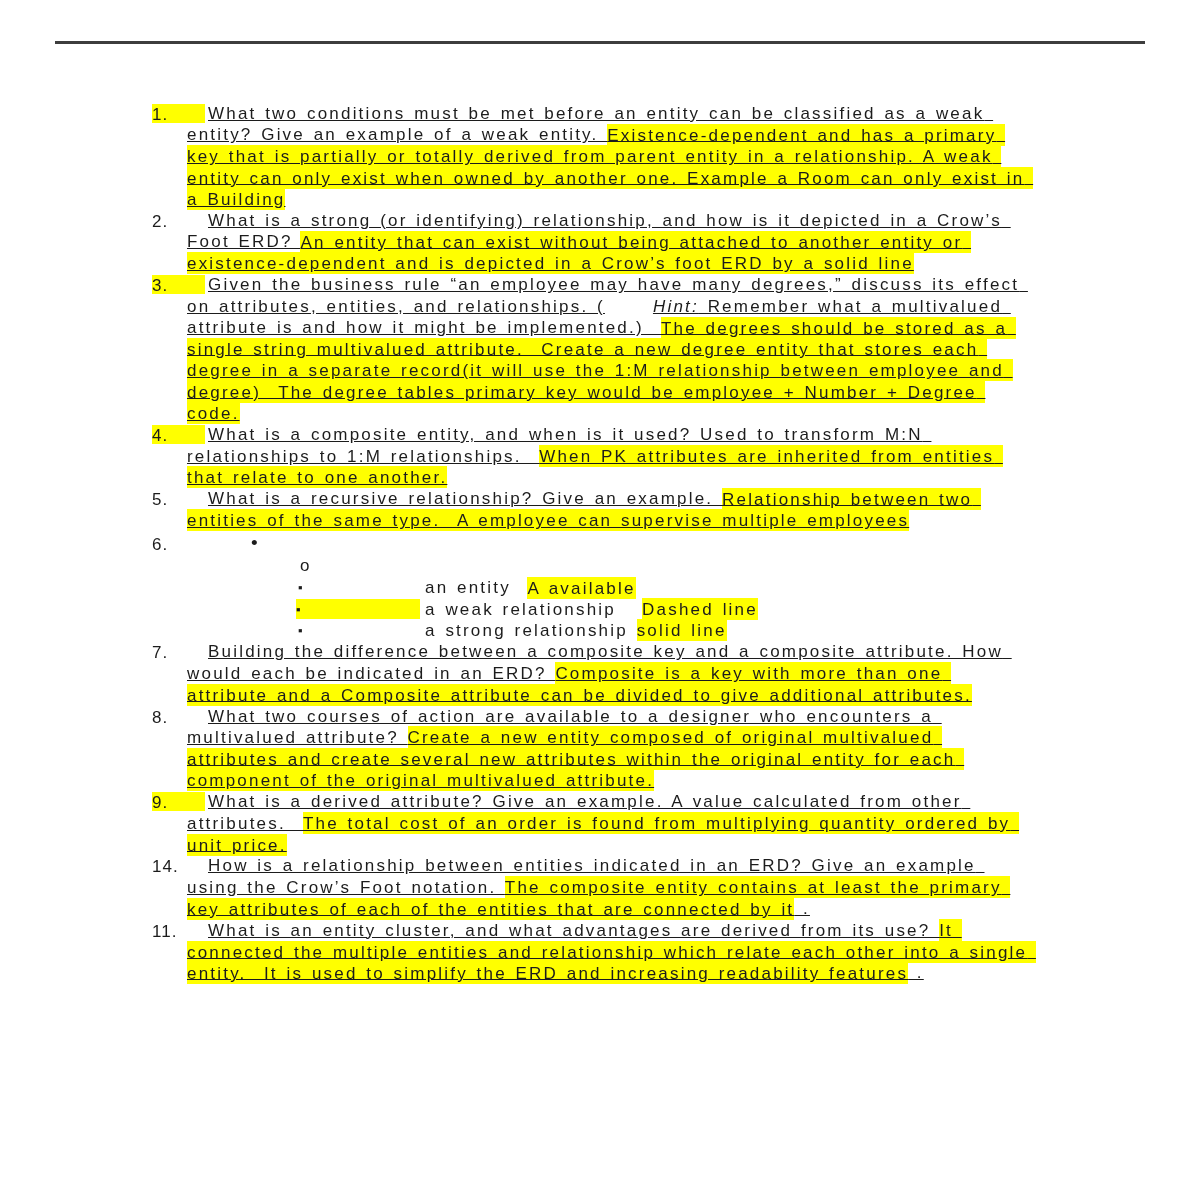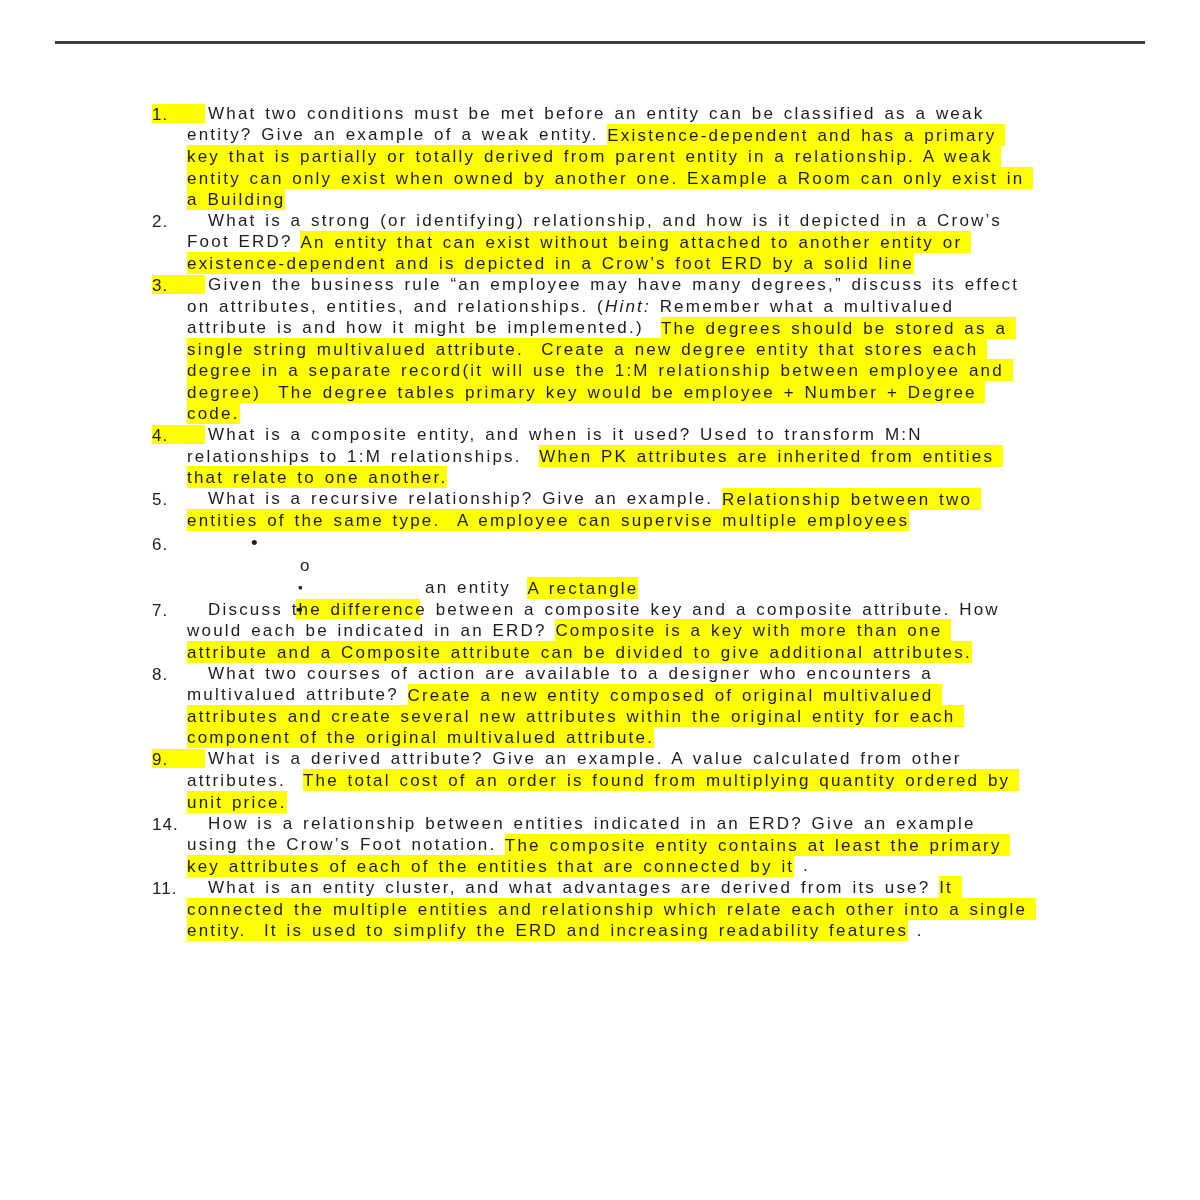--- a/index.html
+++ b/index.html
@@ -46,28 +46,29 @@
   }
   .num.hl {
     background: var(--hl-color, #ffff00);
     width: 53px;
     height: 19px;
   }
   .body {
     display: block;
     text-indent: 21px;
     white-space: pre-wrap;
+    text-decoration: underline;
   }
   .seg.hl {
     background: var(--hl-color, #ffff00);
     padding: 1.5px 0;
     -webkit-box-decoration-break: clone;
     box-decoration-break: clone;
   }
-  .seg.it { font-style: italic; }
+  .seg.it { font-style: italic; margin-left: 48px; }
   .bullet-row {
     position: relative;
     height: 22px;
     text-indent: 0;
     margin-top: 2px;
   }
   .bullet-dot {
     position: absolute;
     left: 64px;
     top: -1px;
@@ -131,28 +132,28 @@
         <span class="body"><span class="seg">What is a recursive relationship? Give an example. </span><span class="seg hl">Relationship between two entities of the same type.  A employee can supervise multiple employees</span></span>
       </div>
       <div class="item">
         <span class="num">6.</span>
         <div class="bullet-row">
           <span class="bullet-dot">•</span>
         </div>
         <div class="circle-row">
           <span class="circle-o">o</span>
         </div>
-        <div class="sub"><span class="sq">▪</span><span class="subbody"><span class="seg">an entity  </span><span class="seg hl">A rectangle</span></span></div>
+        <div class="sub"><span class="sq">▪</span><span class="subbody"><span class="seg">an entity  </span><span class="seg hl">A available</span></span></div>
         <div class="sub"><span class="sq">▪</span></div>
-        <div class="sub"><span class="sq hl">▪</span></div>
-        <div class="sub"><span class="sq">▪</span></div>
+        <div class="sub"><span class="sq hl">▪</span><span class="subbody"><span class="seg">a weak relationship   </span><span class="seg hl">Dashed line</span></span></div>
+        <div class="sub"><span class="sq">▪</span><span class="subbody"><span class="seg">a strong relationship </span><span class="seg hl">solid line</span></span></div>
       </div>
       <div class="item">
         <span class="num">7.</span>
-        <span class="body"><span class="seg">Discuss the difference between a composite key and a composite attribute. How would each be indicated in an ERD? </span><span class="seg hl">Composite is a key with more than one attribute and a Composite attribute can be divided to give additional attributes.</span></span>
+        <span class="body"><span class="seg">Building the difference between a composite key and a composite attribute. How would each be indicated in an ERD? </span><span class="seg hl">Composite is a key with more than one attribute and a Composite attribute can be divided to give additional attributes.</span></span>
       </div>
       <div class="item">
         <span class="num">8.</span>
         <span class="body"><span class="seg">What two courses of action are available to a designer who encounters a multivalued attribute? </span><span class="seg hl">Create a new entity composed of original multivalued attributes and create several new attributes within the original entity for each component of the original multivalued attribute.</span></span>
       </div>
       <div class="item">
         <span class="num hl">9.</span>
         <span class="body"><span class="seg">What is a derived attribute? Give an example. A value calculated from other attributes.  </span><span class="seg hl">The total cost of an order is found from multiplying quantity ordered by unit price.</span></span>
       </div>
       <div class="item">

